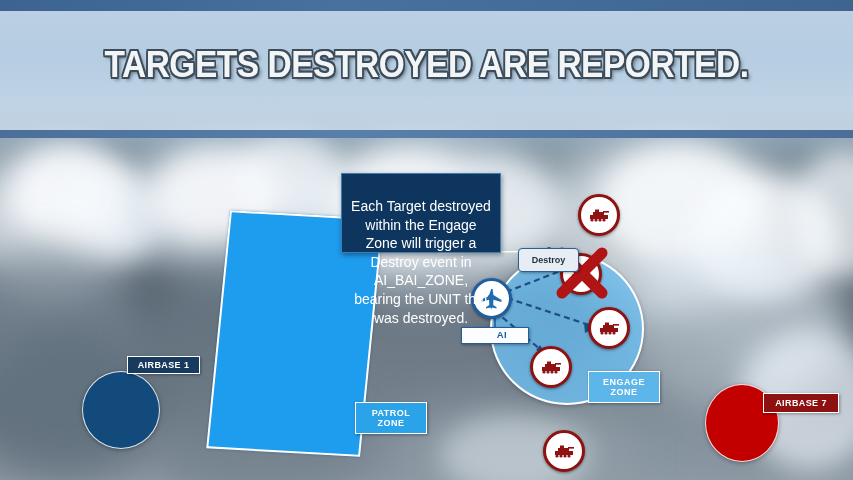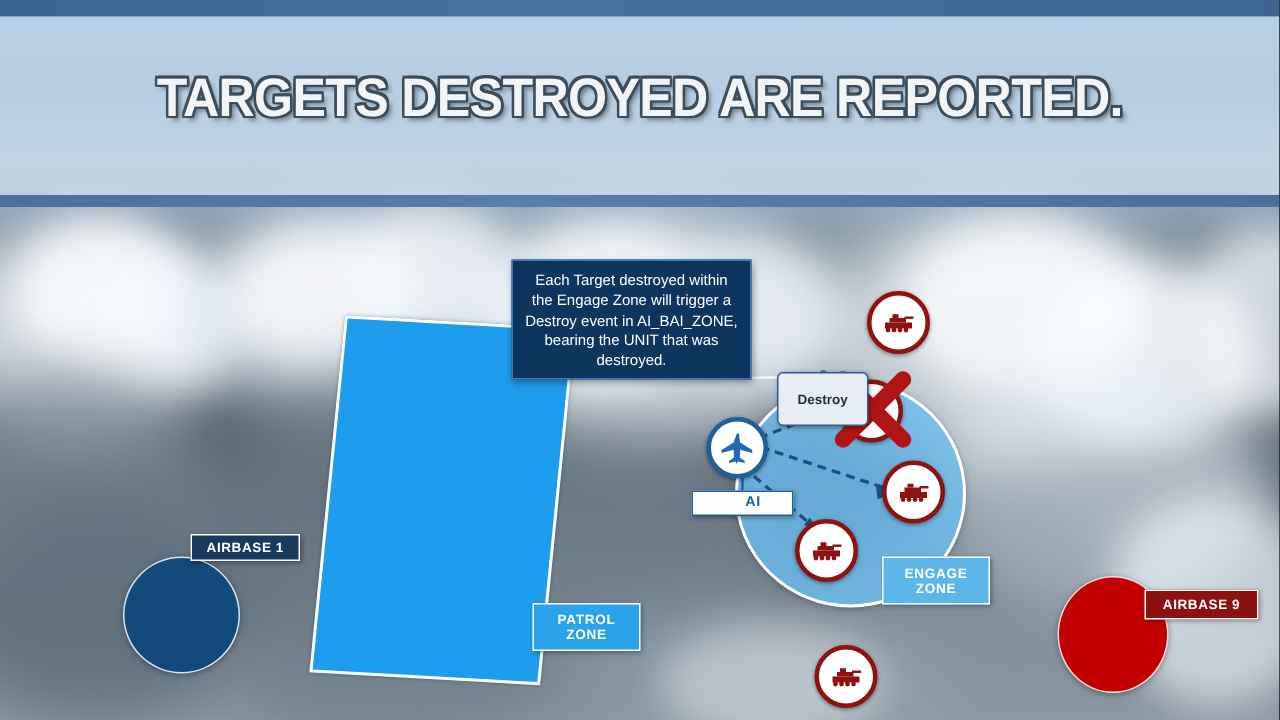--- a/index.html
+++ b/index.html
@@ -81,29 +81,29 @@
   .lbl-ai{background:#fbfdff;border:1.5px solid #1f5f9e;color:#1f5f9e;
     font-size:9.5px;font-weight:bold;letter-spacing:.4px;}
   .lbl-destroy{background:#e7edf3;border:1.6px solid #2b5f94;border-radius:4px;
     color:#1b2e40;font-size:9px;font-weight:bold;}
 
   #airbase1-label{left:127px;top:356px;width:73px;height:18px;}
   #airbase4-label{left:763px;top:393px;width:76px;height:20px;}
   #patrol-label{left:355px;top:402px;width:72px;height:32px;align-items:center;}
   #engage-label{left:588px;top:371px;width:72px;height:32px;}
   #ai-label{left:461px;top:327px;width:68px;height:17px;padding-left:14px;}
-  #destroy-label{left:518px;top:248px;width:61px;height:36px;}
+  #destroy-label{left:518px;top:248px;width:61px;height:24px;}
 
   
   .callout{
     position:absolute;left:341px;top:173px;width:160px;height:80px;
     box-sizing:border-box;
     background:#0e355e;border:1.5px solid #3e7cb5;
-    color:#ffffff;font-size:10px;line-height:1.33;
-    padding:7px 8px;text-align:center;
+    color:#ffffff;font-size:14px;line-height:1.33;
+    padding:23px 8px;text-align:center;
     font-family:"Liberation Sans Narrow","Liberation Sans",sans-serif;
     box-shadow:1px 2px 5px rgba(0,0,0,.4);
   }
 
   
   .icon-circle{position:absolute;border-radius:50%;background:#ffffff;
     display:flex;align-items:center;justify-content:center;
     box-shadow:0 1px 3px rgba(0,0,0,.45);}
   .tgt{width:36px;height:36px;border:3px solid #8f1212;}
   .ai-ico{width:35px;height:35px;border:3px solid #1f5f9e;left:471px;top:278px;}
@@ -255,21 +255,21 @@
 
   <div class="icon-circle ai-ico">
     <svg width="25" height="22" viewBox="0 0 25 22">
       <path d="M12.2 1 L13.6 1 L14.4 7 L22.5 12 L22.5 14 L14.4 11.8 L14.2 17 L17.5 19.3 L17.5 20.6 L12.9 19.6 L12.2 21.5 L11.5 19.6 L7 20.6 L7 19.3 L10.3 17 L10.1 11.8 L2 14 L2 12 L10.1 7 Z" fill="#1f6cb0"></path>
     </svg>
   </div>
 
   <div class="callout">Each Target destroyed within the Engage Zone will trigger a Destroy event in AI_BAI_ZONE, bearing the UNIT that was destroyed.</div>
 
   <div class="lbl lbl-airbase" id="airbase1-label">AIRBASE 1</div>
-  <div class="lbl lbl-airbase4" id="airbase4-label">AIRBASE 9</div>
+  <div class="lbl lbl-airbase4" id="airbase4-label">AIRBASE 7</div>
 
   <div class="lbl lbl-zone" id="patrol-label">
     <div>
       <div>PATROL</div>
       <div>ZONE</div>
     </div>
   </div>
 
   <div class="lbl lbl-engage" id="engage-label">
     <div>

